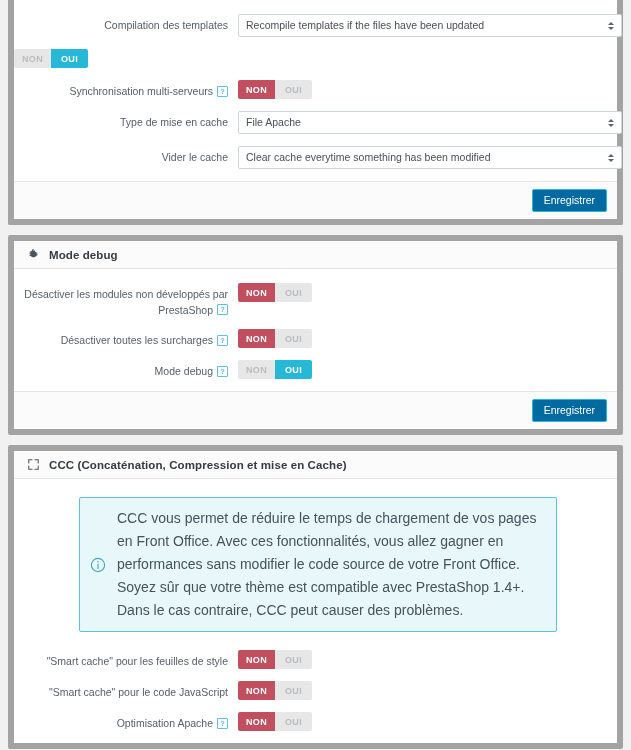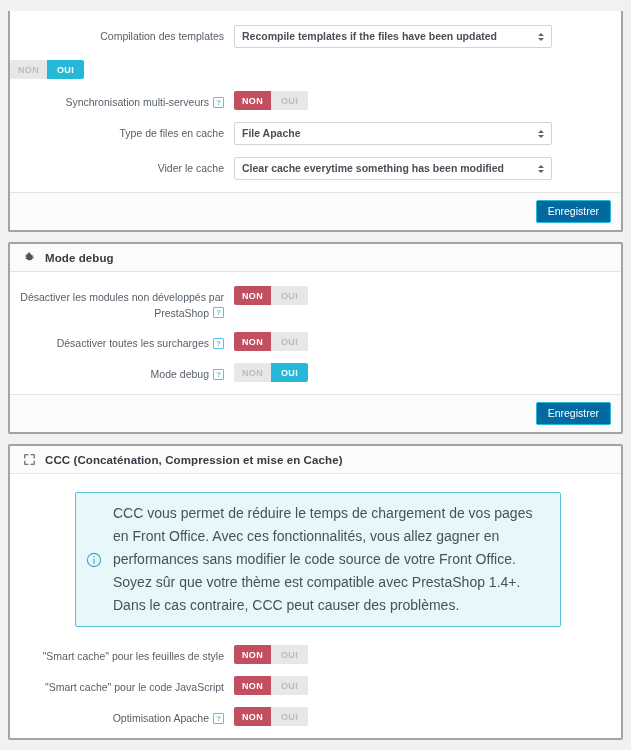--- a/index.html
+++ b/index.html
@@ -13,26 +13,26 @@
   .page {
     width: 631px; height: 750px;
     background: #f1f1f1;
     position: relative;
     overflow: hidden;
   }
 
   
   .panel {
     background: #ffffff;
-    border: 2px solid #a3a3a3;
+    border: 6px solid #a3a3a3;
     border-radius: 2px;
     margin: 0 8px 10px 8px;
   }
   .panel.first {
-    margin-top: 11px;
+    margin-top: 0;
     border-top: none;
     border-radius: 0 0 2px 2px;
   }
   .panel-header {
     height: 28px;
     display: flex;
     align-items: center;
     padding: 0 12px;
     border-bottom: 1px solid #e4e4e4;
     background: #fbfbfc;
@@ -101,22 +101,21 @@
     border-radius: 1px;
     margin-left: 4px;
     vertical-align: middle;
     background: #fff;
     font-family: "Liberation Sans", sans-serif;
   }
 
   
   .select-wrap {
     position: relative;
-    width: 318px;
-    font-weight: bold;
+    width: 384px;
   }
   .select-box {
     width: 100%;
     height: 23px;
     border: 1px solid #ced4da;
     border-radius: 2px;
     background: #ffffff;
     font-size: 10.5px;
     color: #4a4f57;
     padding: 0 22px 0 7px;
@@ -247,21 +246,21 @@
         <div class="row-control">
           <div class="toggle">
             <span class="on-no">NON</span>
             <span class="off-state">OUI</span>
           </div>
         </div>
       </div>
 
       <div class="form-row">
         <div class="row-label">
-          <span class="lbl-text">Type de files en cache</span>
+          <span class="lbl-text">Type de mise en cache</span>
         </div>
         <div class="row-control">
           <div class="select-wrap">
             <div class="select-box">File Apache</div>
             <span class="select-caret">
                 <i class="up"></i>
                 <i class="down"></i>
               </span>
           </div>
         </div>

